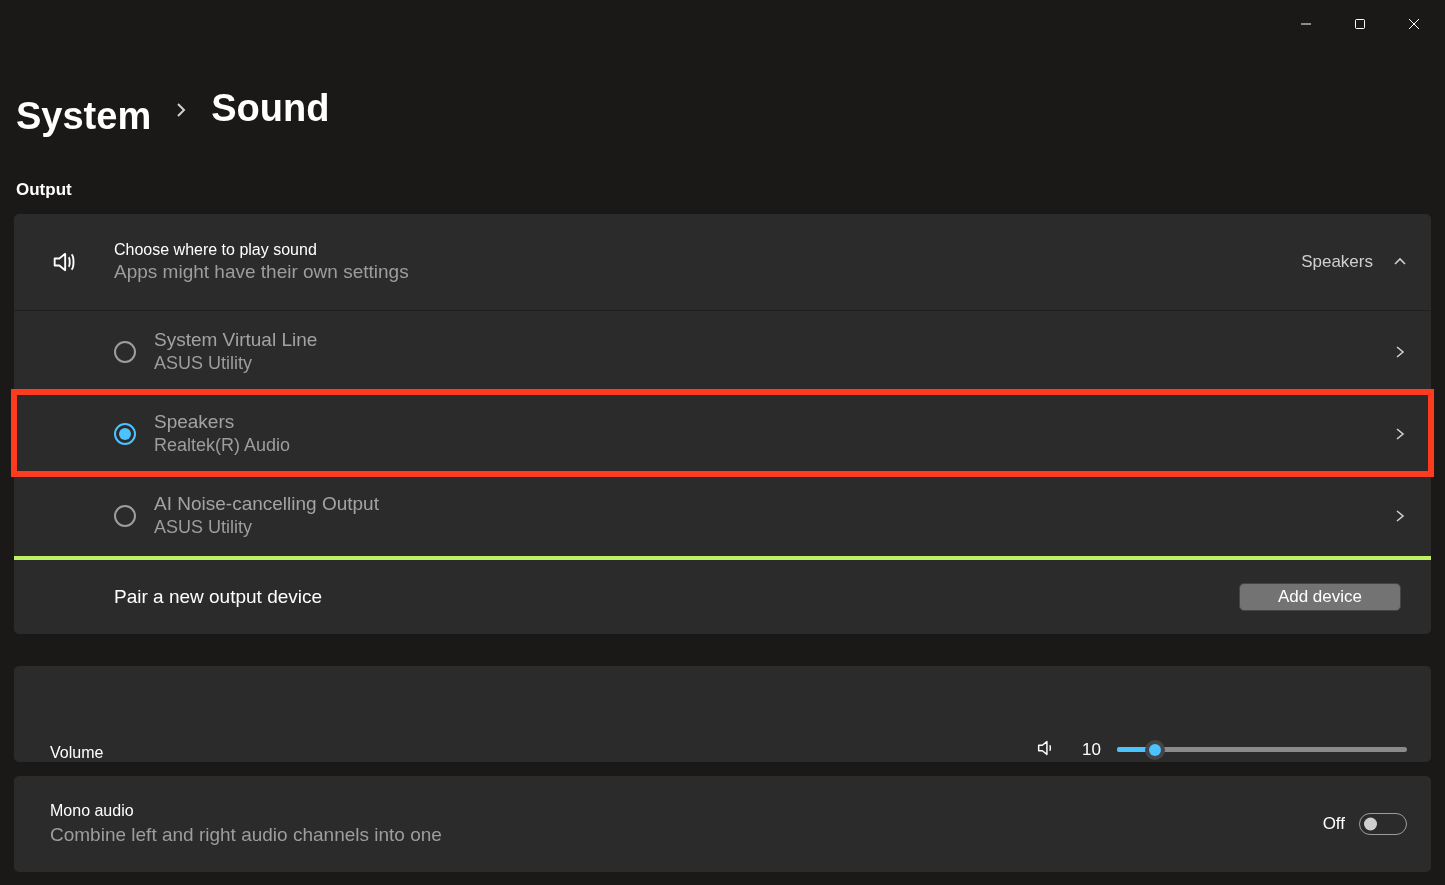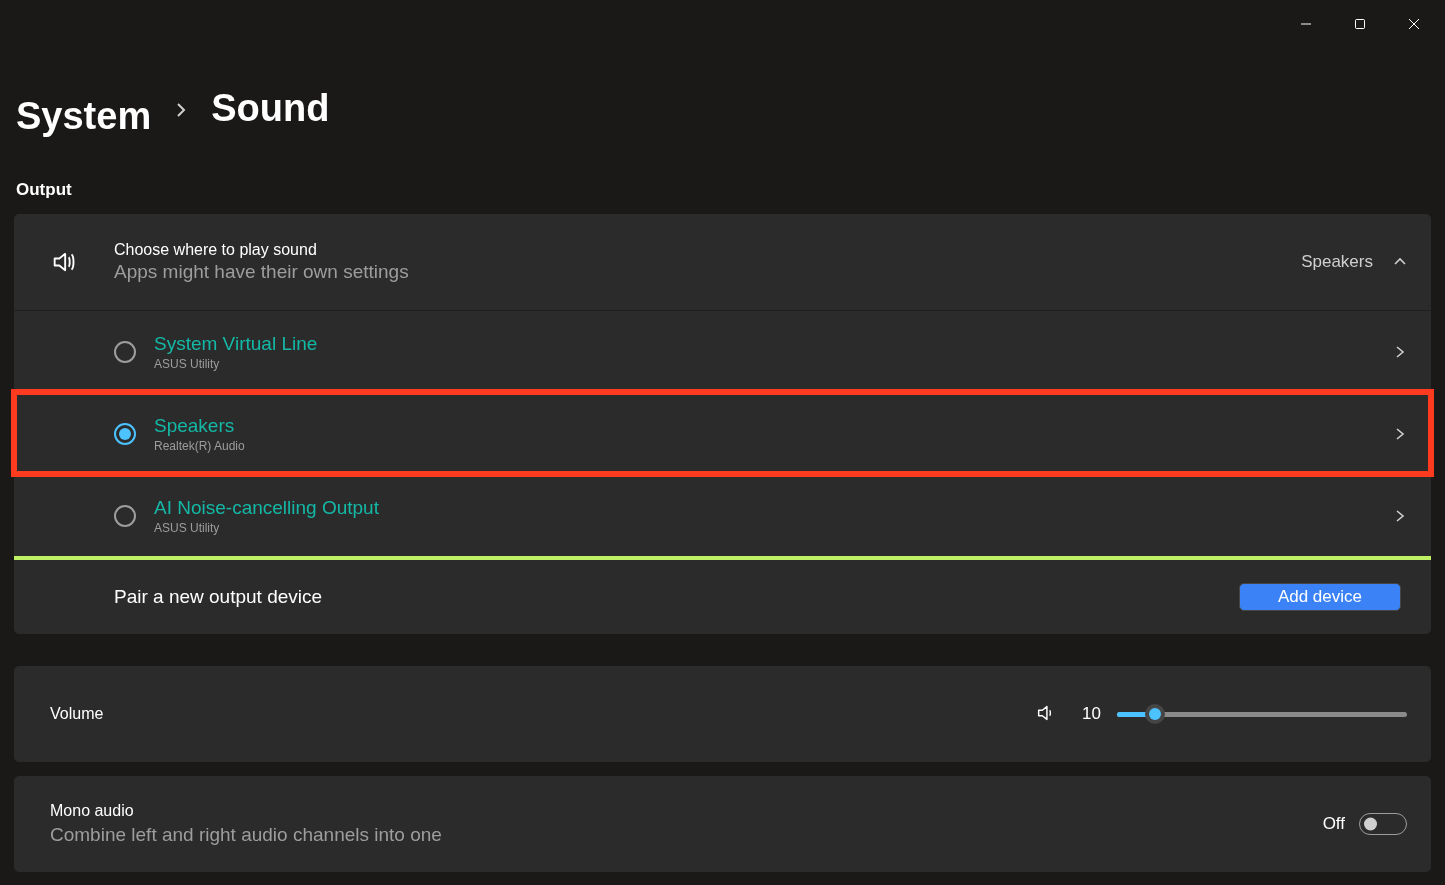--- a/index.html
+++ b/index.html
@@ -141,54 +141,54 @@
   }
   .device-body {
     flex: 1;
     padding-left: 18px;
     display: flex;
     flex-direction: column;
     gap: 2px;
   }
   .device-title {
     font-size: 19px;
-    color: #14b8a6;
+    color: #a3a3a3;
   }
   .device-sub {
-    font-size: 12px;
+    font-size: 18px;
     color: #9d9d9d;
   }
   .highlighted {
     outline: 6px solid #ff3b1f;
     outline-offset: -3px;
     position: relative;
     z-index: 2;
   }
   .pair-row {
     display: flex;
     align-items: center;
     min-height: 78px;
     padding: 0 30px 0 100px;
     border-top: 4px solid #bef264;
   }
   .pair-label {
     flex: 1;
     font-size: 19px;
   }
   .btn {
-    background: #3b82f6;
+    background: #737373;
     border: 1px solid #454545;
     border-radius: 5px;
     color: #ffffff;
     font-size: 17px;
     padding: 3px 38px;
   }
   .volume-row {
     display: flex;
-    align-items: center;
+    align-items: flex-end;
     min-height: 96px;
     padding: 0 24px 0 36px;
     margin-top: 32px;
   }
   .slider-wrap {
     display: flex;
     align-items: center;
     gap: 16px;
   }
   .vol-num {

